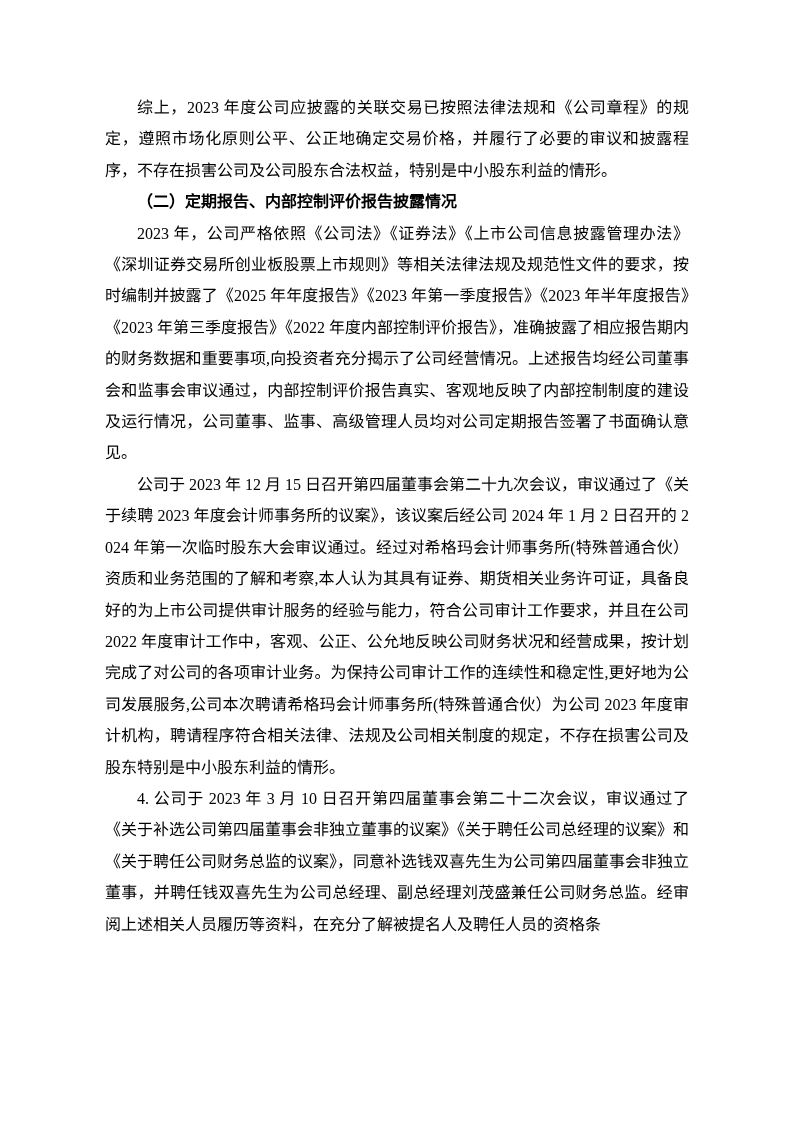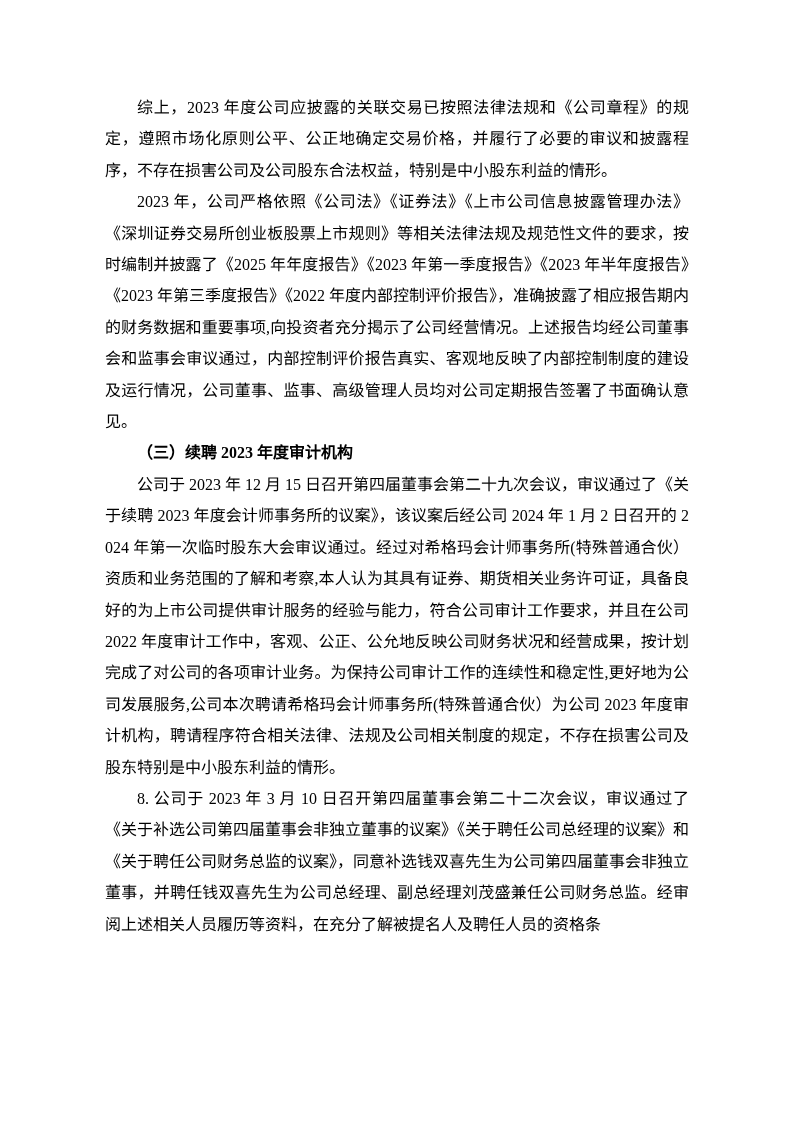--- a/index.html
+++ b/index.html
@@ -42,24 +42,24 @@
   }
 </style>
 </head>
 <body>
 
 <div class="page" style="background: rgb(255, 255, 255); color: rgb(0, 0, 0);">
   <div class="content">
 
     <p class="para">综上，2023 年度公司应披露的关联交易已按照法律法规和《公司章程》的规定，遵照市场化原则公平、公正地确定交易价格，并履行了必要的审议和披露程序，不存在损害公司及公司股东合法权益，特别是中小股东利益的情形。</p>
 
+    <h3 class="heading">（二）定期报告、内部控制评价报告披露情况</h3>
 
     <p class="para">2023 年，公司严格依照《公司法》《证券法》《上市公司信息披露管理办法》《深圳证券交易所创业板股票上市规则》等相关法律法规及规范性文件的要求，按时编制并披露了《2025 年年度报告》《2023 年第一季度报告》《2023 年半年度报告》《2023 年第三季度报告》《2022 年度内部控制评价报告》，准确披露了相应报告期内的财务数据和重要事项,向投资者充分揭示了公司经营情况。上述报告均经公司董事会和监事会审议通过，内部控制评价报告真实、客观地反映了内部控制制度的建设及运行情况，公司董事、监事、高级管理人员均对公司定期报告签署了书面确认意见。</p>
 
-    <h3 class="heading">（三）续聘 2023 年度审计机构</h3>
 
     <p class="para">公司于 2023 年 12 月 15 日召开第四届董事会第二十九次会议，审议通过了《关于续聘 2023 年度会计师事务所的议案》，该议案后经公司 2024 年 1 月 2 日召开的 2024 年第一次临时股东大会审议通过。经过对希格玛会计师事务所(特殊普通合伙）资质和业务范围的了解和考察,本人认为其具有证券、期货相关业务许可证，具备良好的为上市公司提供审计服务的经验与能力，符合公司审计工作要求，并且在公司 2022 年度审计工作中，客观、公正、公允地反映公司财务状况和经营成果，按计划完成了对公司的各项审计业务。为保持公司审计工作的连续性和稳定性,更好地为公司发展服务,公司本次聘请希格玛会计师事务所(特殊普通合伙）为公司 2023 年度审计机构，聘请程序符合相关法律、法规及公司相关制度的规定，不存在损害公司及股东特别是中小股东利益的情形。</p>
 
 
-    <p class="para">8. 公司于 2023 年 3 月 10 日召开第四届董事会第二十二次会议，审议通过了《关于补选公司第四届董事会非独立董事的议案》《关于聘任公司总经理的议案》和《关于聘任公司财务总监的议案》，同意补选钱双喜先生为公司第四届董事会非独立董事，并聘任钱双喜先生为公司总经理、副总经理刘茂盛兼任公司财务总监。经审阅上述相关人员履历等资料，在充分了解被提名人及聘任人员的资格条</p>
+    <p class="para">4. 公司于 2023 年 3 月 10 日召开第四届董事会第二十二次会议，审议通过了《关于补选公司第四届董事会非独立董事的议案》《关于聘任公司总经理的议案》和《关于聘任公司财务总监的议案》，同意补选钱双喜先生为公司第四届董事会非独立董事，并聘任钱双喜先生为公司总经理、副总经理刘茂盛兼任公司财务总监。经审阅上述相关人员履历等资料，在充分了解被提名人及聘任人员的资格条</p>
 
   </div>
 </div>
 
 </body></html>

